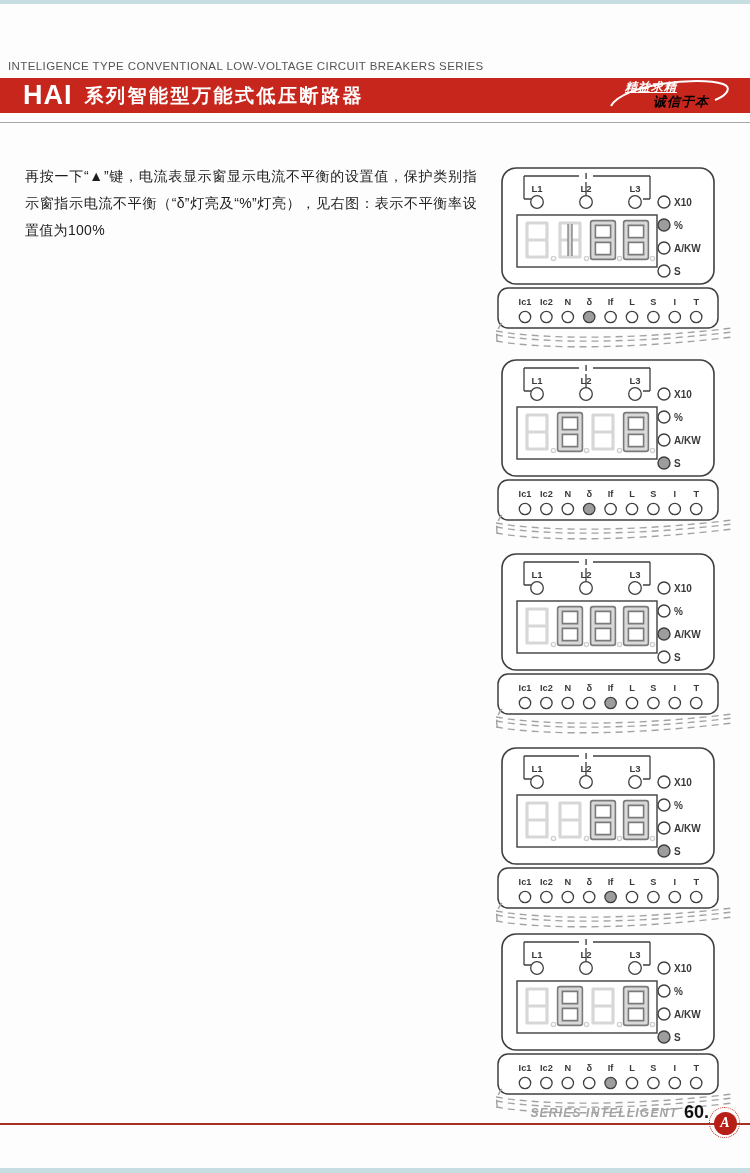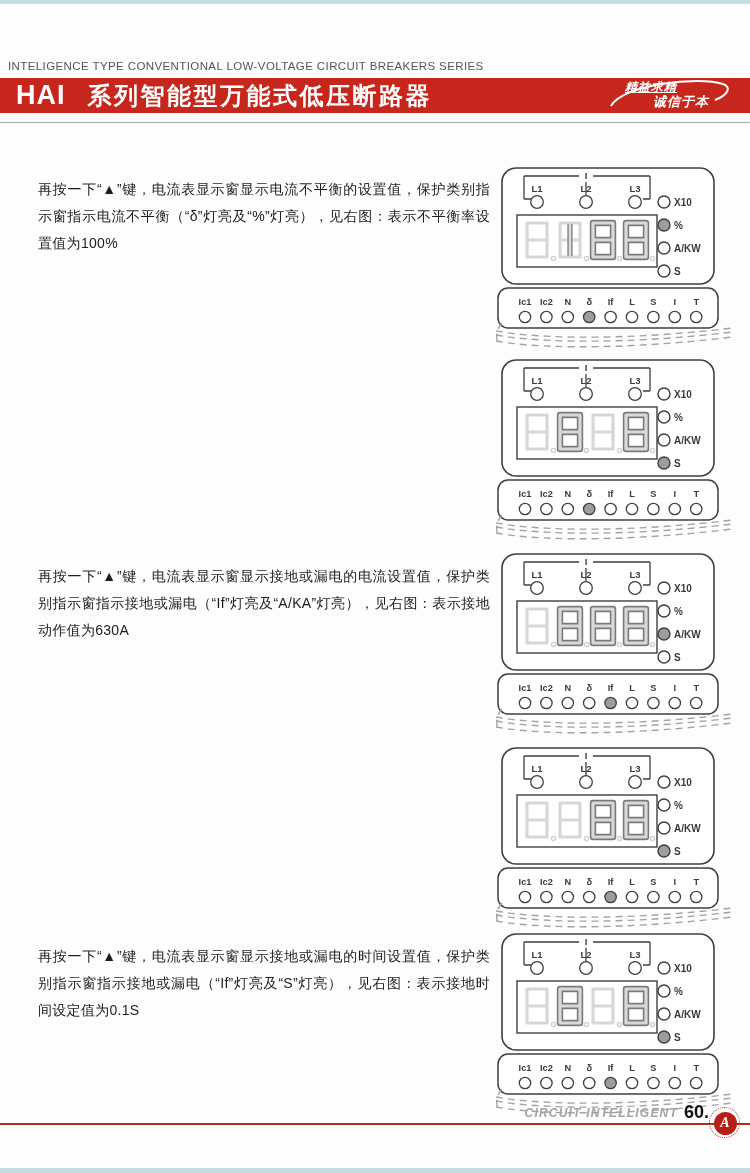--- a/index.html
+++ b/index.html
@@ -4,30 +4,30 @@
 <style>
   html,body{margin:0;padding:0;background:#ffffff;}
   .page{position:relative;width:750px;height:1173px;background:#fdfdfd;overflow:hidden;
         font-family:"Liberation Sans","DejaVu Sans",sans-serif;}
   .top-strip{position:absolute;top:0;left:0;width:750px;height:4px;background:#c6dde2;}
   .bottom-strip{position:absolute;left:0;top:1168px;width:750px;height:5px;background:#c6dde2;}
   .series-line{position:absolute;top:60px;left:8px;font-size:11.5px;color:#555;
                letter-spacing:0.4px;white-space:nowrap;}
   .red-banner{position:absolute;top:78px;left:0;width:750px;height:35px;background:#c7261c;
               display:flex;align-items:center;color:#fff;}
-  .brand{font-size:27px;font-weight:bold;margin-left:16px;letter-spacing:1px;line-height:1;}
-  .banner-title{font-size:24px;font-weight:bold;margin-left:22px;letter-spacing:2.5px;line-height:1;}
+  .brand{font-size:27px;font-weight:bold;margin-left:23px;letter-spacing:1px;line-height:1;}
+  .banner-title{font-size:19px;font-weight:bold;margin-left:12px;letter-spacing:2.5px;line-height:1;}
   .banner-logo{position:absolute;right:14px;top:-3px;width:135px;height:42px;}
   .banner-logo svg{position:absolute;left:0;top:0;}
   .slogan1{position:absolute;left:24px;top:4px;font-size:12px;font-weight:bold;
            font-style:italic;color:#fff;letter-spacing:1px;text-decoration:underline;}
   .slogan2{position:absolute;left:52px;top:18px;font-size:13px;font-weight:bold;
-           font-style:italic;color:#ffffff;letter-spacing:1px;}
+           font-style:italic;color:#000000;letter-spacing:1px;}
   .header-rule{position:absolute;top:122px;left:0;width:750px;height:1px;background:#a8a8a8;}
-  .section-text{position:absolute;left:25px;width:452px;margin:13px;font-size:14px;
+  .section-text{position:absolute;left:25px;width:452px;margin:0;font-size:14px;
                 line-height:27px;color:#1d1d1d;text-align:justify;letter-spacing:0.3px;}
   .meter-mount{position:absolute;left:492px;width:245px;height:188px;}
   .footer-rule{position:absolute;top:1123px;left:0;width:750px;height:2px;background:#a63122;}
   .footer-brand{position:absolute;left:470px;top:1106px;width:208px;text-align:right;
                 font-size:12px;font-weight:bold;font-style:italic;color:#a2a2a2;letter-spacing:1.2px;}
   .page-number{position:absolute;left:684px;top:1102px;font-size:18px;font-weight:bold;color:#111;}
   .footer-logo{position:absolute;left:709px;top:1107px;width:32px;height:32px;z-index:2;}
   .footer-logo .ring{position:absolute;left:0;top:0;width:29px;height:29px;border:1.5px dotted #c0392b;
                      border-radius:50%;}
   .footer-logo .core{position:absolute;left:4.5px;top:4.5px;width:23px;height:23px;border-radius:50%;
@@ -179,21 +179,20 @@
           <circle cx="204.2" cy="151" r="5.7" fill="#fff" stroke="#3f3f3f" stroke-width="1.3"></circle>
         </g>
         <g stroke="#a3a3a3" stroke-width="1.4" fill="none" stroke-dasharray="7 5">
           <path d="M4,165 C 60,175 160,172 240,162"></path>
           <path d="M4,169 C 60,179 160,176 240,166"></path>
           <path d="M4,175 C 60,185 160,181 240,171"></path>
           <path d="M10,157 q -8,9 -4,20"></path>
         </g>
       </svg></div>
 
-  <p class="section-text" style="top:550px">再按一下“▲”键，电流表显示窗显示接地或漏电的电流设置值，保护类别指示窗指示接地或漏电（“If”灯亮及“A/KA”灯亮），见右图：表示接地动作值为630A</p>
   <div class="meter-mount" style="top:552px"><svg width="245" height="188" viewBox="0 0 245 188">
         <rect x="10" y="2" width="212" height="116" rx="14" fill="#fff" stroke="#3f3f3f" stroke-width="1.6"></rect>
         <g>
           <path d="M32,10 H87 M101,10 H158 M32,10 V33 M158,10 V33 M32,33 H39 M158,33 H151 M94,16 V30" fill="none" stroke="#3f3f3f" stroke-width="1.3"></path>
           <text x="94" y="13" font-size="9.5" text-anchor="middle" fill="#3a3a3a" font-weight="bold" font-family="Liberation Sans, DejaVu Sans, sans-serif">I</text>
           <text x="45" y="26" font-size="9.5" text-anchor="middle" fill="#3a3a3a" font-weight="bold" font-family="Liberation Sans, DejaVu Sans, sans-serif">L1</text>
           <circle cx="45" cy="36" r="6.3" fill="#fff" stroke="#3f3f3f" stroke-width="1.3"></circle>
           <text x="94" y="26" font-size="9.5" text-anchor="middle" fill="#3a3a3a" font-weight="bold" font-family="Liberation Sans, DejaVu Sans, sans-serif">L2</text>
           <circle cx="94" cy="36" r="6.3" fill="#fff" stroke="#3f3f3f" stroke-width="1.3"></circle>
           <text x="143" y="26" font-size="9.5" text-anchor="middle" fill="#3a3a3a" font-weight="bold" font-family="Liberation Sans, DejaVu Sans, sans-serif">L3</text>
@@ -309,21 +308,20 @@
           <circle cx="204.2" cy="151" r="5.7" fill="#fff" stroke="#3f3f3f" stroke-width="1.3"></circle>
         </g>
         <g stroke="#a3a3a3" stroke-width="1.4" fill="none" stroke-dasharray="7 5">
           <path d="M4,165 C 60,175 160,172 240,162"></path>
           <path d="M4,169 C 60,179 160,176 240,166"></path>
           <path d="M4,175 C 60,185 160,181 240,171"></path>
           <path d="M10,157 q -8,9 -4,20"></path>
         </g>
       </svg></div>
 
-  <p class="section-text" style="top:930px">再按一下“▲”键，电流表显示窗显示接地或漏电的时间设置值，保护类别指示窗指示接地或漏电（“If”灯亮及“S”灯亮），见右图：表示接地时间设定值为0.1S</p>
   <div class="meter-mount" style="top:932px"><svg width="245" height="188" viewBox="0 0 245 188">
         <rect x="10" y="2" width="212" height="116" rx="14" fill="#fff" stroke="#3f3f3f" stroke-width="1.6"></rect>
         <g>
           <path d="M32,10 H87 M101,10 H158 M32,10 V33 M158,10 V33 M32,33 H39 M158,33 H151 M94,16 V30" fill="none" stroke="#3f3f3f" stroke-width="1.3"></path>
           <text x="94" y="13" font-size="9.5" text-anchor="middle" fill="#3a3a3a" font-weight="bold" font-family="Liberation Sans, DejaVu Sans, sans-serif">I</text>
           <text x="45" y="26" font-size="9.5" text-anchor="middle" fill="#3a3a3a" font-weight="bold" font-family="Liberation Sans, DejaVu Sans, sans-serif">L1</text>
           <circle cx="45" cy="36" r="6.3" fill="#fff" stroke="#3f3f3f" stroke-width="1.3"></circle>
           <text x="94" y="26" font-size="9.5" text-anchor="middle" fill="#3a3a3a" font-weight="bold" font-family="Liberation Sans, DejaVu Sans, sans-serif">L2</text>
           <circle cx="94" cy="36" r="6.3" fill="#fff" stroke="#3f3f3f" stroke-width="1.3"></circle>
           <text x="143" y="26" font-size="9.5" text-anchor="middle" fill="#3a3a3a" font-weight="bold" font-family="Liberation Sans, DejaVu Sans, sans-serif">L3</text>
@@ -375,20 +373,20 @@
         </g>
         <g stroke="#a3a3a3" stroke-width="1.4" fill="none" stroke-dasharray="7 5">
           <path d="M4,165 C 60,175 160,172 240,162"></path>
           <path d="M4,169 C 60,179 160,176 240,166"></path>
           <path d="M4,175 C 60,185 160,181 240,171"></path>
           <path d="M10,157 q -8,9 -4,20"></path>
         </g>
       </svg></div>
 
   <div class="footer-rule"></div>
-  <div class="footer-brand">CIRCUIT INTELLIGENT</div>
+  <div class="footer-brand">SERIES INTELLIGENT</div>
   <div class="page-number">60.</div>
   <div class="footer-logo">
     <div class="ring"></div>
     <div class="core">A</div>
   </div>
   <div class="bottom-strip"></div>
 </div>
 
 </body></html>

